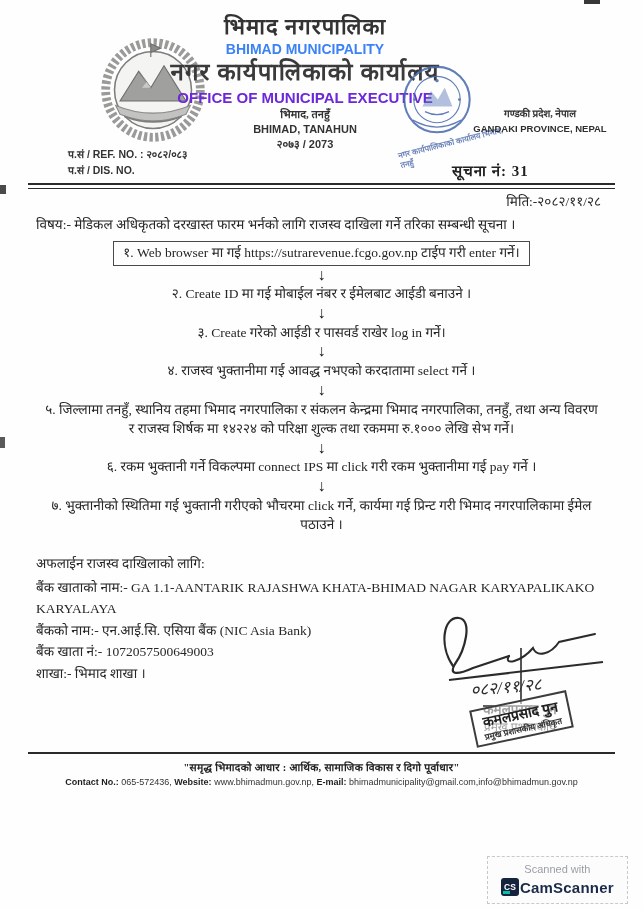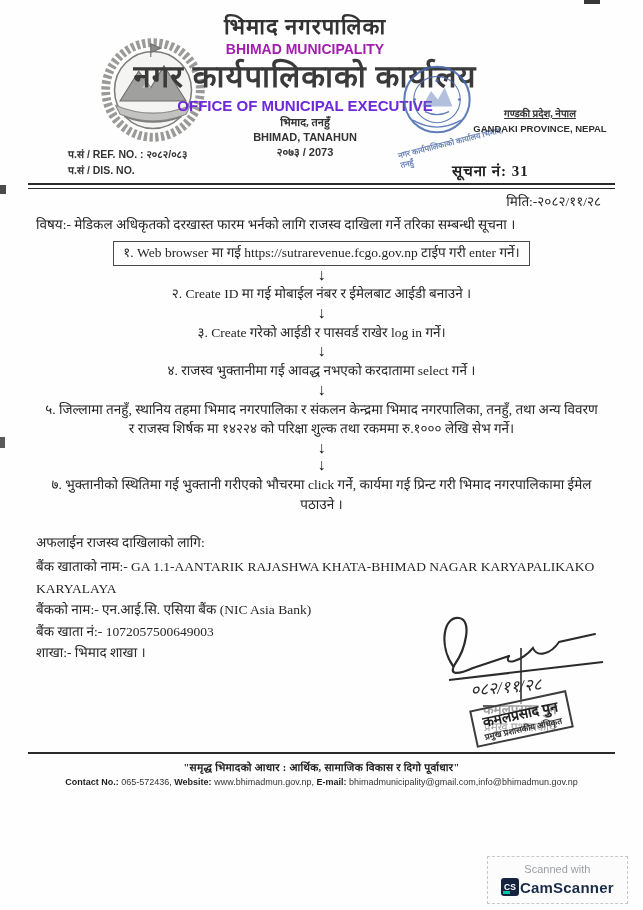--- a/index.html
+++ b/index.html
@@ -2,30 +2,30 @@
 <html><head>
 <meta charset="utf-8">
 <style>
   html,body{margin:0;padding:0;background:#ffffff;}
   .paper{position:relative;width:643px;height:910px;background:#fefefe;overflow:hidden;
          font-family:"Liberation Serif",serif;color:#262626;}
   
   .emblem{position:absolute;left:98px;top:34px;width:110px;height:112px;}
   .hc{position:absolute;left:118px;top:14px;width:374px;text-align:center;line-height:1.15;}
   .hc .np1{font-size:22px;font-weight:bold;letter-spacing:1px;color:#333;}
-  .hc .en1{font-size:14px;font-weight:bold;font-family:"Liberation Sans",sans-serif;color:#a21caf;margin-top:2px;}
-  .hc .np2{font-size:31px;font-weight:800;letter-spacing:1px;color:#3a3a3a;margin-top:2px;}
+  .hc .en1{font-size:14px;font-weight:bold;font-family:"Liberation Sans",sans-serif;color:#3b82f6;margin-top:2px;}
+  .hc .np2{font-size:24px;font-weight:800;letter-spacing:1px;color:#3a3a3a;margin-top:2px;}
   .hc .en2{font-size:15px;font-weight:bold;font-family:"Liberation Sans",sans-serif;color:#6d28d9;margin-top:2px;}
   .hc .sm{font-size:11px;font-weight:bold;color:#333;margin-top:2px;}
   .hc .smsans{font-family:"Liberation Sans",sans-serif;}
   .round-stamp{position:absolute;left:394px;top:60px;width:86px;height:86px;opacity:.85;}
   .stamp-tail{position:absolute;left:398px;top:138px;width:110px;color:#5571ae;font-size:8px;
               font-weight:bold;transform:rotate(-14deg);line-height:1.25;opacity:.85;}
   .province{position:absolute;left:460px;top:106px;width:160px;text-align:center;}
-  .province .np{font-size:10px;font-weight:bold;color:#333;text-decoration:underline;}
+  .province .np{font-size:10px;font-weight:bold;color:#333;}
   .province .en{font-size:9.5px;font-weight:bold;font-family:"Liberation Sans",sans-serif;color:#2e2e2e;margin-top:3px;}
   .refblock{position:absolute;left:68px;top:146px;font-size:10.5px;color:#333;line-height:1.55;
             font-family:"Liberation Sans",sans-serif;font-weight:bold;}
   .notice-no{position:absolute;left:452px;top:160px;font-size:15px;font-weight:bold;color:#222;letter-spacing:1px;}
   .double-rule{position:absolute;left:28px;top:183px;width:587px;height:3px;
                border-top:2.5px solid #2a2a2a;border-bottom:1.2px solid #2a2a2a;}
   
   .bodytext{position:absolute;left:36px;top:192px;width:571px;font-size:13.5px;line-height:1.45;}
   .date-line{text-align:right;padding-right:6px;}
   .subject-line{margin-top:3px;}
@@ -130,20 +130,21 @@
       <div class="step"><span class="boxed">१. Web browser मा गई https://sutrarevenue.fcgo.gov.np टाईप गरी enter गर्ने।</span></div>
       <div class="arrow">↓</div>
       <div class="step">२. Create ID मा गई मोबाईल नंबर र ईमेलबाट आईडी बनाउने ।</div>
       <div class="arrow">↓</div>
       <div class="step">३. Create गरेको आईडी र पासवर्ड राखेर log in गर्ने।</div>
       <div class="arrow">↓</div>
       <div class="step">४. राजस्व भुक्तानीमा गई आवद्ध नभएको करदातामा select गर्ने ।</div>
       <div class="arrow">↓</div>
       <div class="step wide">५. जिल्लामा तनहुँ, स्थानिय तहमा भिमाद नगरपालिका र संकलन केन्द्रमा भिमाद नगरपालिका, तनहुँ, तथा अन्य विवरण र राजस्व शिर्षक मा १४२२४ को परिक्षा शुल्क तथा रकममा रु.१००० लेखि सेभ गर्ने।</div>
       <div class="arrow">↓</div>
+      <div class="step">६. रकम भुक्तानी गर्ने विकल्पमा connect IPS मा click गरी रकम भुक्तानीमा गई pay गर्ने ।</div>
       <div class="arrow">↓</div>
       <div class="step wide">७. भुक्तानीको स्थितिमा गई भुक्तानी गरीएको भौचरमा click गर्ने, कार्यमा गई प्रिन्ट गरी भिमाद नगरपालिकामा ईमेल पठाउने ।</div>
     </div>
 
     <div class="offline">
       <div class="oh">अफलाईन राजस्व दाखिलाको लागि:</div>
       <div>बैंक खाताको नाम:- GA 1.1-AANTARIK RAJASHWA KHATA-BHIMAD NAGAR KARYAPALIKAKO KARYALAYA</div>
       <div>बैंकको नाम:- एन.आई.सि. एसिया बैंक (NIC Asia Bank)</div>
       <div>बैंक खाता नं:- 1072057500649003</div>
       <div>शाखा:- भिमाद शाखा ।</div>

